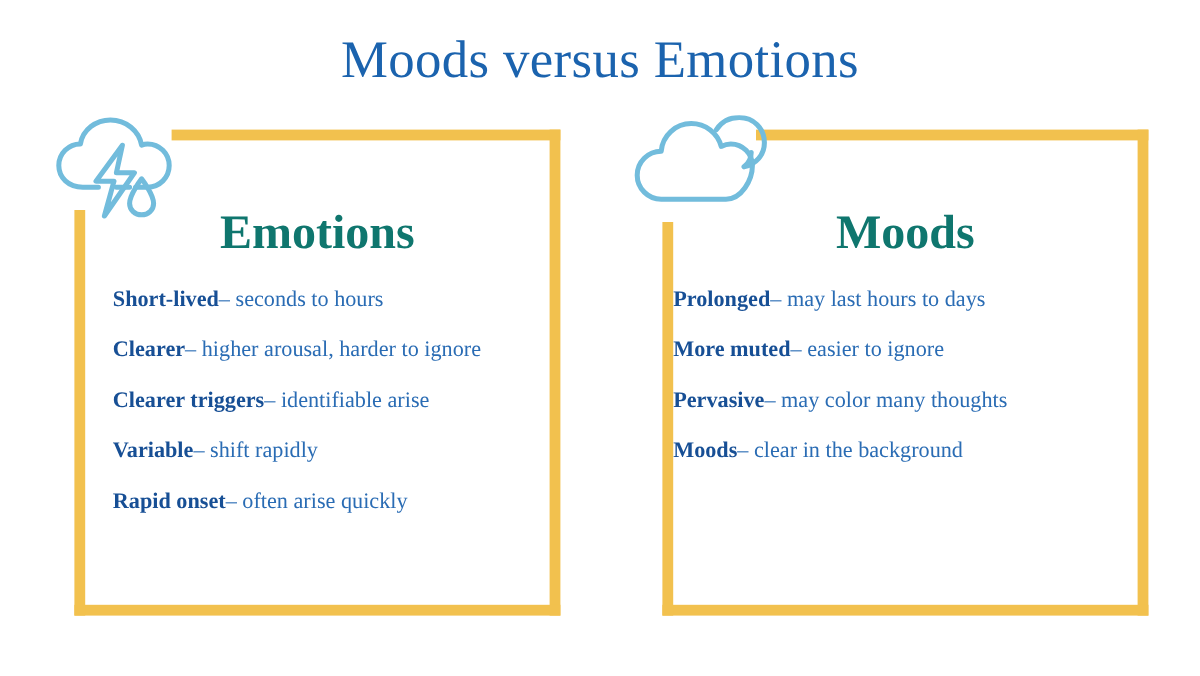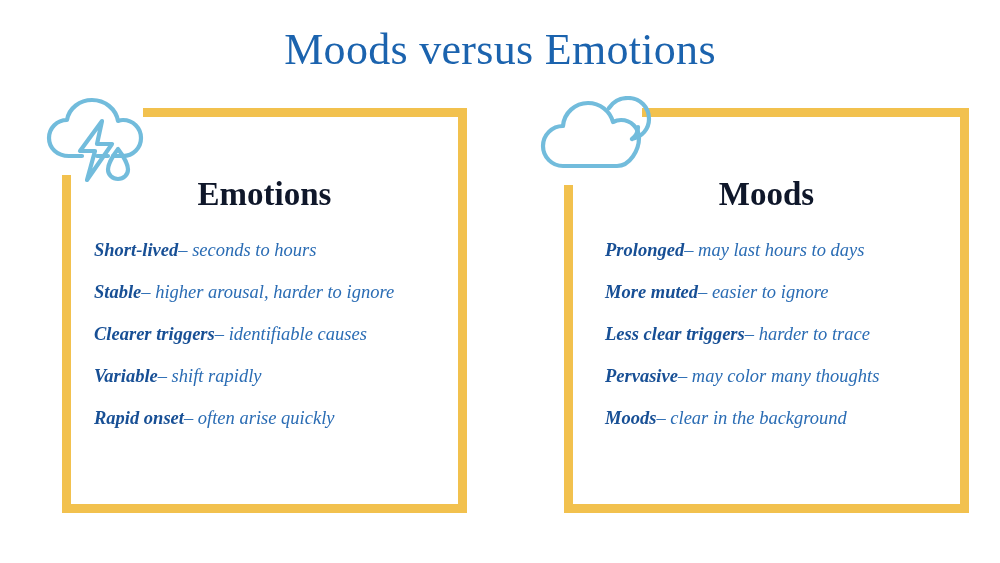--- a/index.html
+++ b/index.html
@@ -30,21 +30,21 @@
     letter-spacing: 0.3px;
     white-space: nowrap;
   }
 
   
   .panel {
     position: absolute;
     box-sizing: border-box;
   }
   .panel-left  { left: 62px;  top: 108px; width: 405px; height: 405px; }
-  .panel-right { left: 552px; top: 108px; width: 405px; height: 405px; margin-left: 12px; }
+  .panel-right { left: 552px; top: 108px; width: 405px; height: 405px; }
 
   
   .bar {
     position: absolute;
     background: #F2C14E;
   }
   .bar-top    { height: 9px; top: 0; }
   .bar-bottom { height: 9px; bottom: 0; left: 0; right: 0; }
   .bar-left   { width: 9px; left: 0; bottom: 0; }
   .bar-right  { width: 9px; right: 0; top: 0; bottom: 0; }
@@ -66,44 +66,43 @@
   .panel-inner {
     position: absolute;
     left: 9px;
     right: 9px;
     top: 9px;
     bottom: 9px;
     padding: 0;
   }
   .panel-heading {
     text-align: center;
-    font-size: 33px;
+    font-size: 40px;
     line-height: 38px;
     font-weight: bold;
-    color: #0f172a;
+    color: #0f766e;
     margin-top: 58px;
     font-family: "Liberation Serif", "DejaVu Serif", serif;
   }
   .panel-list {
     list-style: none;
     margin: 0;
     padding: 0;
     margin-top: 26px;
   }
   .panel-list li {
     font-size: 18.5px;
     line-height: 22px;
     color: #2A6CB4;
     margin-bottom: 20px;
     white-space: nowrap;
     font-family: "Liberation Serif", "DejaVu Serif", serif;
-    font-style: italic;
   }
   .panel-left .panel-list  { padding-left: 23px; }
-  .panel-right .panel-list { padding-left: 32px; }
+  .panel-right .panel-list { }
 
   .item-term {
     font-weight: bold;
     color: #174F95;
   }
   .item-dash {
     color: #2A6CB4;
   }
   .item-desc {
     color: #2A6CB4;
@@ -135,24 +134,24 @@
   </svg>
 
   <div class="panel-inner">
     <div class="panel-heading">Emotions</div>
 
     <ul class="panel-list">
       <li>
         <span class="item-term">Short-lived</span><span class="item-dash">–</span>&nbsp;<span class="item-desc">seconds to hours</span>
       </li>
       <li>
-        <span class="item-term">Stable</span><span class="item-dash">–</span>&nbsp;<span class="item-desc">higher arousal, harder to ignore</span>
+        <span class="item-term">Clearer</span><span class="item-dash">–</span>&nbsp;<span class="item-desc">higher arousal, harder to ignore</span>
       </li>
       <li>
-        <span class="item-term">Clearer triggers</span><span class="item-dash">–</span>&nbsp;<span class="item-desc">identifiable causes</span>
+        <span class="item-term">Clearer triggers</span><span class="item-dash">–</span>&nbsp;<span class="item-desc">identifiable arise</span>
       </li>
       <li>
         <span class="item-term">Variable</span><span class="item-dash">–</span>&nbsp;<span class="item-desc">shift rapidly</span>
       </li>
       <li>
         <span class="item-term">Rapid onset</span><span class="item-dash">–</span>&nbsp;<span class="item-desc">often arise quickly</span>
       </li>
     </ul>
   </div>
 </div>
@@ -180,23 +179,20 @@
     <div class="panel-heading">Moods</div>
 
     <ul class="panel-list">
       <li>
         <span class="item-term">Prolonged</span><span class="item-dash">–</span>&nbsp;<span class="item-desc">may last hours to days</span>
       </li>
       <li>
         <span class="item-term">More muted</span><span class="item-dash">–</span>&nbsp;<span class="item-desc">easier to ignore</span>
       </li>
       <li>
-        <span class="item-term">Less clear triggers</span><span class="item-dash">–</span>&nbsp;<span class="item-desc">harder to trace</span>
-      </li>
-      <li>
         <span class="item-term">Pervasive</span><span class="item-dash">–</span>&nbsp;<span class="item-desc">may color many thoughts</span>
       </li>
       <li>
         <span class="item-term">Moods</span><span class="item-dash">–</span>&nbsp;<span class="item-desc">clear in the background</span>
       </li>
     </ul>
   </div>
 </div>
 
 </body></html>

